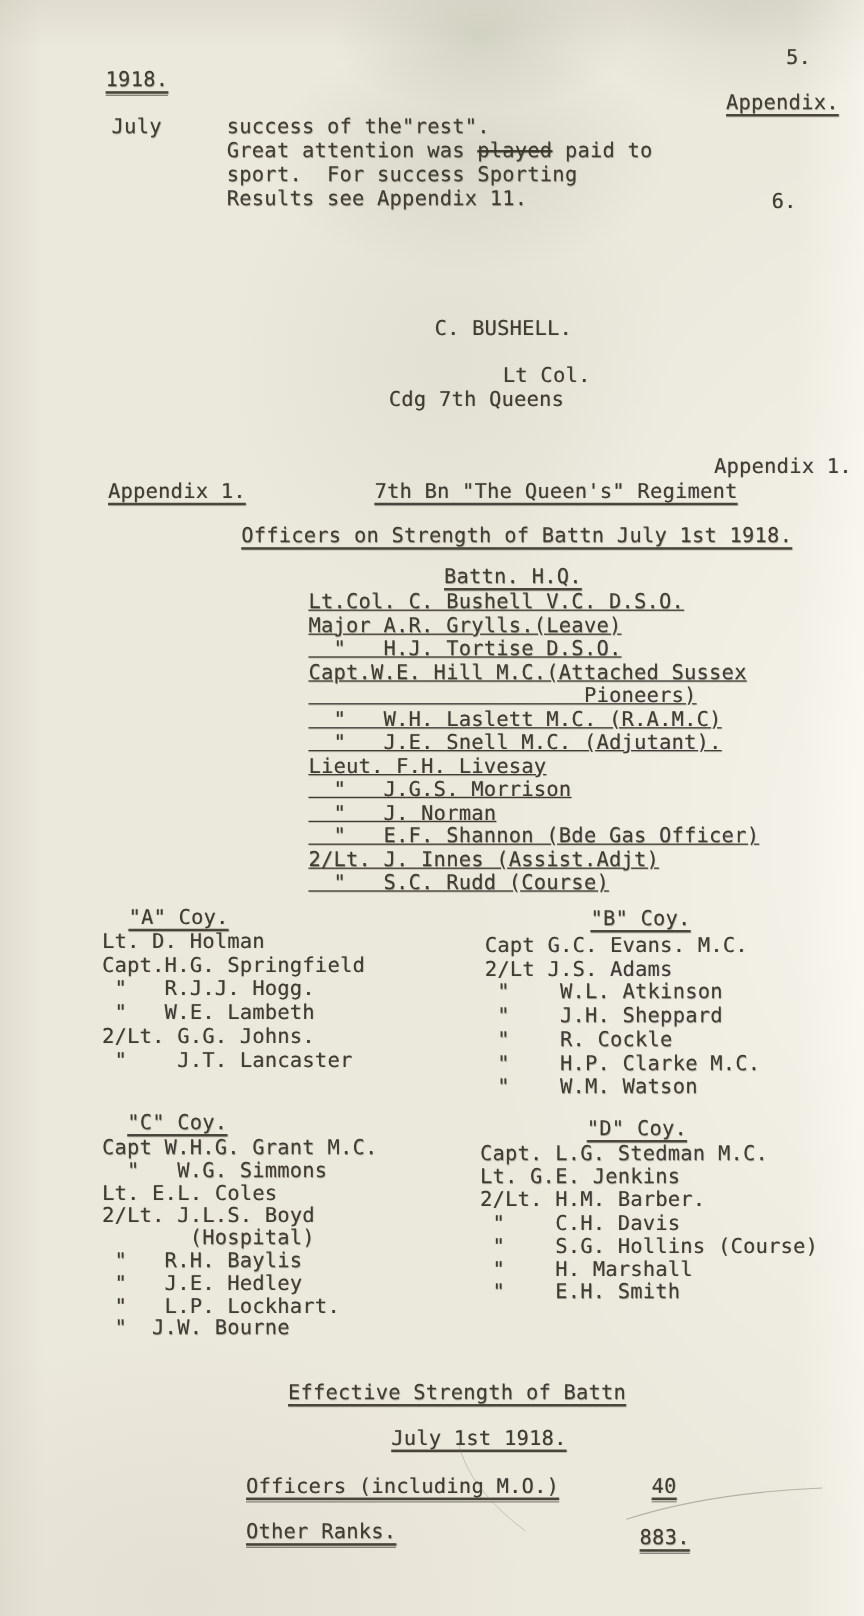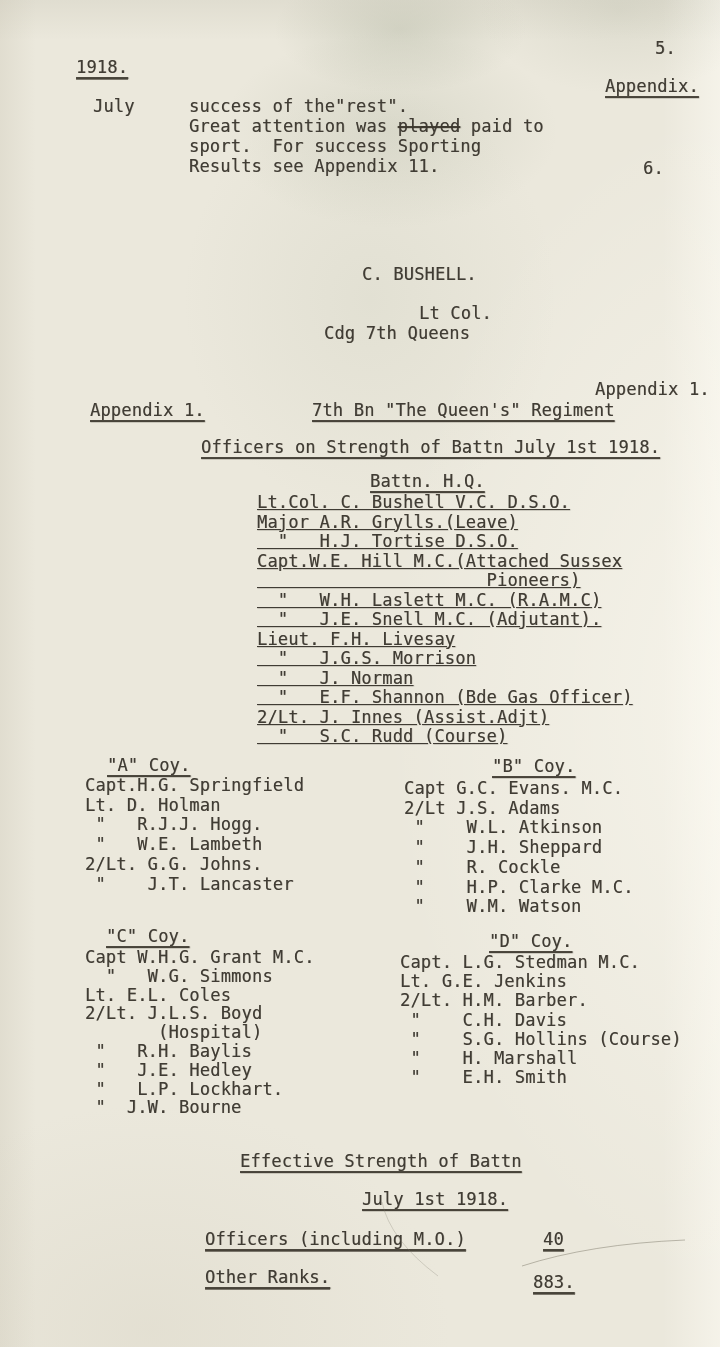--- a/index.html
+++ b/index.html
@@ -42,21 +42,21 @@
   .lh188 .tline{ line-height:18.8px; }
   .lh192 .tline{ line-height:19.2px; }
   .scratch{ position:absolute; pointer-events:none; }
 </style>
 </head>
 <body>
 
 <div id="page">
 
   <div class="t" style="left:655px;top:38px;">5.</div>
-  <div class="t ul ul2" style="left:76px;top:57px;text-align:center;">1918.</div>
+  <div class="t ul ul2" style="left:88px;top:57px;text-align:center;">1918.</div>
   <div class="t ul" style="left:605px;top:76px;">Appendix.</div>
 
   <div class="t" style="left:93px;top:96px;">July</div>
   <div class="t" style="left:189px;top:96px;"><span>success of the"rest".</span>
 <span>Great attention was </span><span class="struck">played</span><span> paid to</span>
 <span>sport.  For success Sporting</span>
 <span>Results see Appendix 11.</span></div>
   <div class="t" style="left:643px;top:158px;">6.</div>
 
   <div class="t" style="left:362px;top:264px;">C. BUSHELL.</div>
@@ -65,33 +65,33 @@
 
   <div class="t" style="left:595px;top:379px;">Appendix 1.</div>
   <div class="t ul" style="left:90px;top:400px;">Appendix 1.</div>
   <div class="t ul" style="left:312px;top:400px;">7th Bn "The Queen's" Regiment</div>
   <div class="t ul" style="left:201px;top:437px;">Officers on Strength of Battn July 1st 1918.</div>
 
   <div class="t ul" style="left:370px;top:471px;">Battn. H.Q.</div>
   <div class="t lh195" style="left:257px;top:493px;"><div class="tline">Lt.Col. C. Bushell V.C. D.S.O.</div><div class="tline">Major A.R. Grylls.(Leave)</div><div class="tline">  "   H.J. Tortise D.S.O.</div><div class="tline">Capt.W.E. Hill M.C.(Attached Sussex</div><div class="tline">                      Pioneers)</div><div class="tline">  "   W.H. Laslett M.C. (R.A.M.C)</div><div class="tline">  "   J.E. Snell M.C. (Adjutant).</div><div class="tline">Lieut. F.H. Livesay</div><div class="tline">  "   J.G.S. Morrison</div><div class="tline">  "   J. Norman</div><div class="tline">  "   E.F. Shannon (Bde Gas Officer)</div><div class="tline">2/Lt. J. Innes (Assist.Adjt)</div><div class="tline">  "   S.C. Rudd (Course)</div></div>
 
   <div class="t ul" style="left:107px;top:755px;">"A" Coy.</div>
-  <div class="t lh197" style="left:85px;top:776px;"><div class="tline">Capt.H.G. Springfield</div><div class="tline">Lt. D. Holman</div><div class="tline"> "   R.J.J. Hogg.</div><div class="tline"> "   W.E. Lambeth</div><div class="tline">2/Lt. G.G. Johns.</div><div class="tline"> "    J.T. Lancaster</div></div>
+  <div class="t lh197" style="left:85px;top:776px;"><div class="tline">Lt. D. Holman</div><div class="tline">Capt.H.G. Springfield</div><div class="tline"> "   R.J.J. Hogg.</div><div class="tline"> "   W.E. Lambeth</div><div class="tline">2/Lt. G.G. Johns.</div><div class="tline"> "    J.T. Lancaster</div></div>
 
   <div class="t ul" style="left:492px;top:756px;">"B" Coy.</div>
   <div class="t lh197" style="left:404px;top:779px;"><div class="tline">Capt G.C. Evans. M.C.</div><div class="tline">2/Lt J.S. Adams</div><div class="tline"> "    W.L. Atkinson</div><div class="tline"> "    J.H. Sheppard</div><div class="tline"> "    R. Cockle</div><div class="tline"> "    H.P. Clarke M.C.</div><div class="tline"> "    W.M. Watson</div></div>
 
   <div class="t ul" style="left:106px;top:926px;">"C" Coy.</div>
   <div class="t lh188" style="left:85px;top:948px;"><div class="tline">Capt W.H.G. Grant M.C.</div><div class="tline">  "   W.G. Simmons</div><div class="tline">Lt. E.L. Coles</div><div class="tline">2/Lt. J.L.S. Boyd</div><div class="tline">       (Hospital)</div><div class="tline"> "   R.H. Baylis</div><div class="tline"> "   J.E. Hedley</div><div class="tline"> "   L.P. Lockhart.</div><div class="tline"> "  J.W. Bourne</div></div>
 
   <div class="t ul" style="left:489px;top:931px;">"D" Coy.</div>
   <div class="t lh192" style="left:400px;top:953px;"><div class="tline">Capt. L.G. Stedman M.C.</div><div class="tline">Lt. G.E. Jenkins</div><div class="tline">2/Lt. H.M. Barber.</div><div class="tline"> "    C.H. Davis</div><div class="tline"> "    S.G. Hollins (Course)</div><div class="tline"> "    H. Marshall</div><div class="tline"> "    E.H. Smith</div></div>
 
   <div class="t ul" style="left:240px;top:1151px;">Effective Strength of Battn</div>
-  <div class="t ul" style="left:326px;top:1189px;margin-left:36px;">July 1st 1918.</div>
+  <div class="t ul" style="left:326px;top:1189px;">July 1st 1918.</div>
 
   <div class="t ul ul2" style="left:205px;top:1229px;">Officers (including M.O.)</div>
   <div class="t ul ul2" style="left:543px;top:1229px;">40</div>
 
   <div class="t ul ul2" style="left:205px;top:1267px;">Other Ranks.</div>
   <div class="t ul ul2" style="left:533px;top:1272px;text-align:center;">883.</div>
 
   <svg class="scratch" style="left:520px;top:1230px;" width="170" height="50">
     <path d="M2 36 Q 70 14, 165 10" fill="none" stroke="rgba(115,110,95,0.45)" stroke-width="1"></path>
   </svg>

